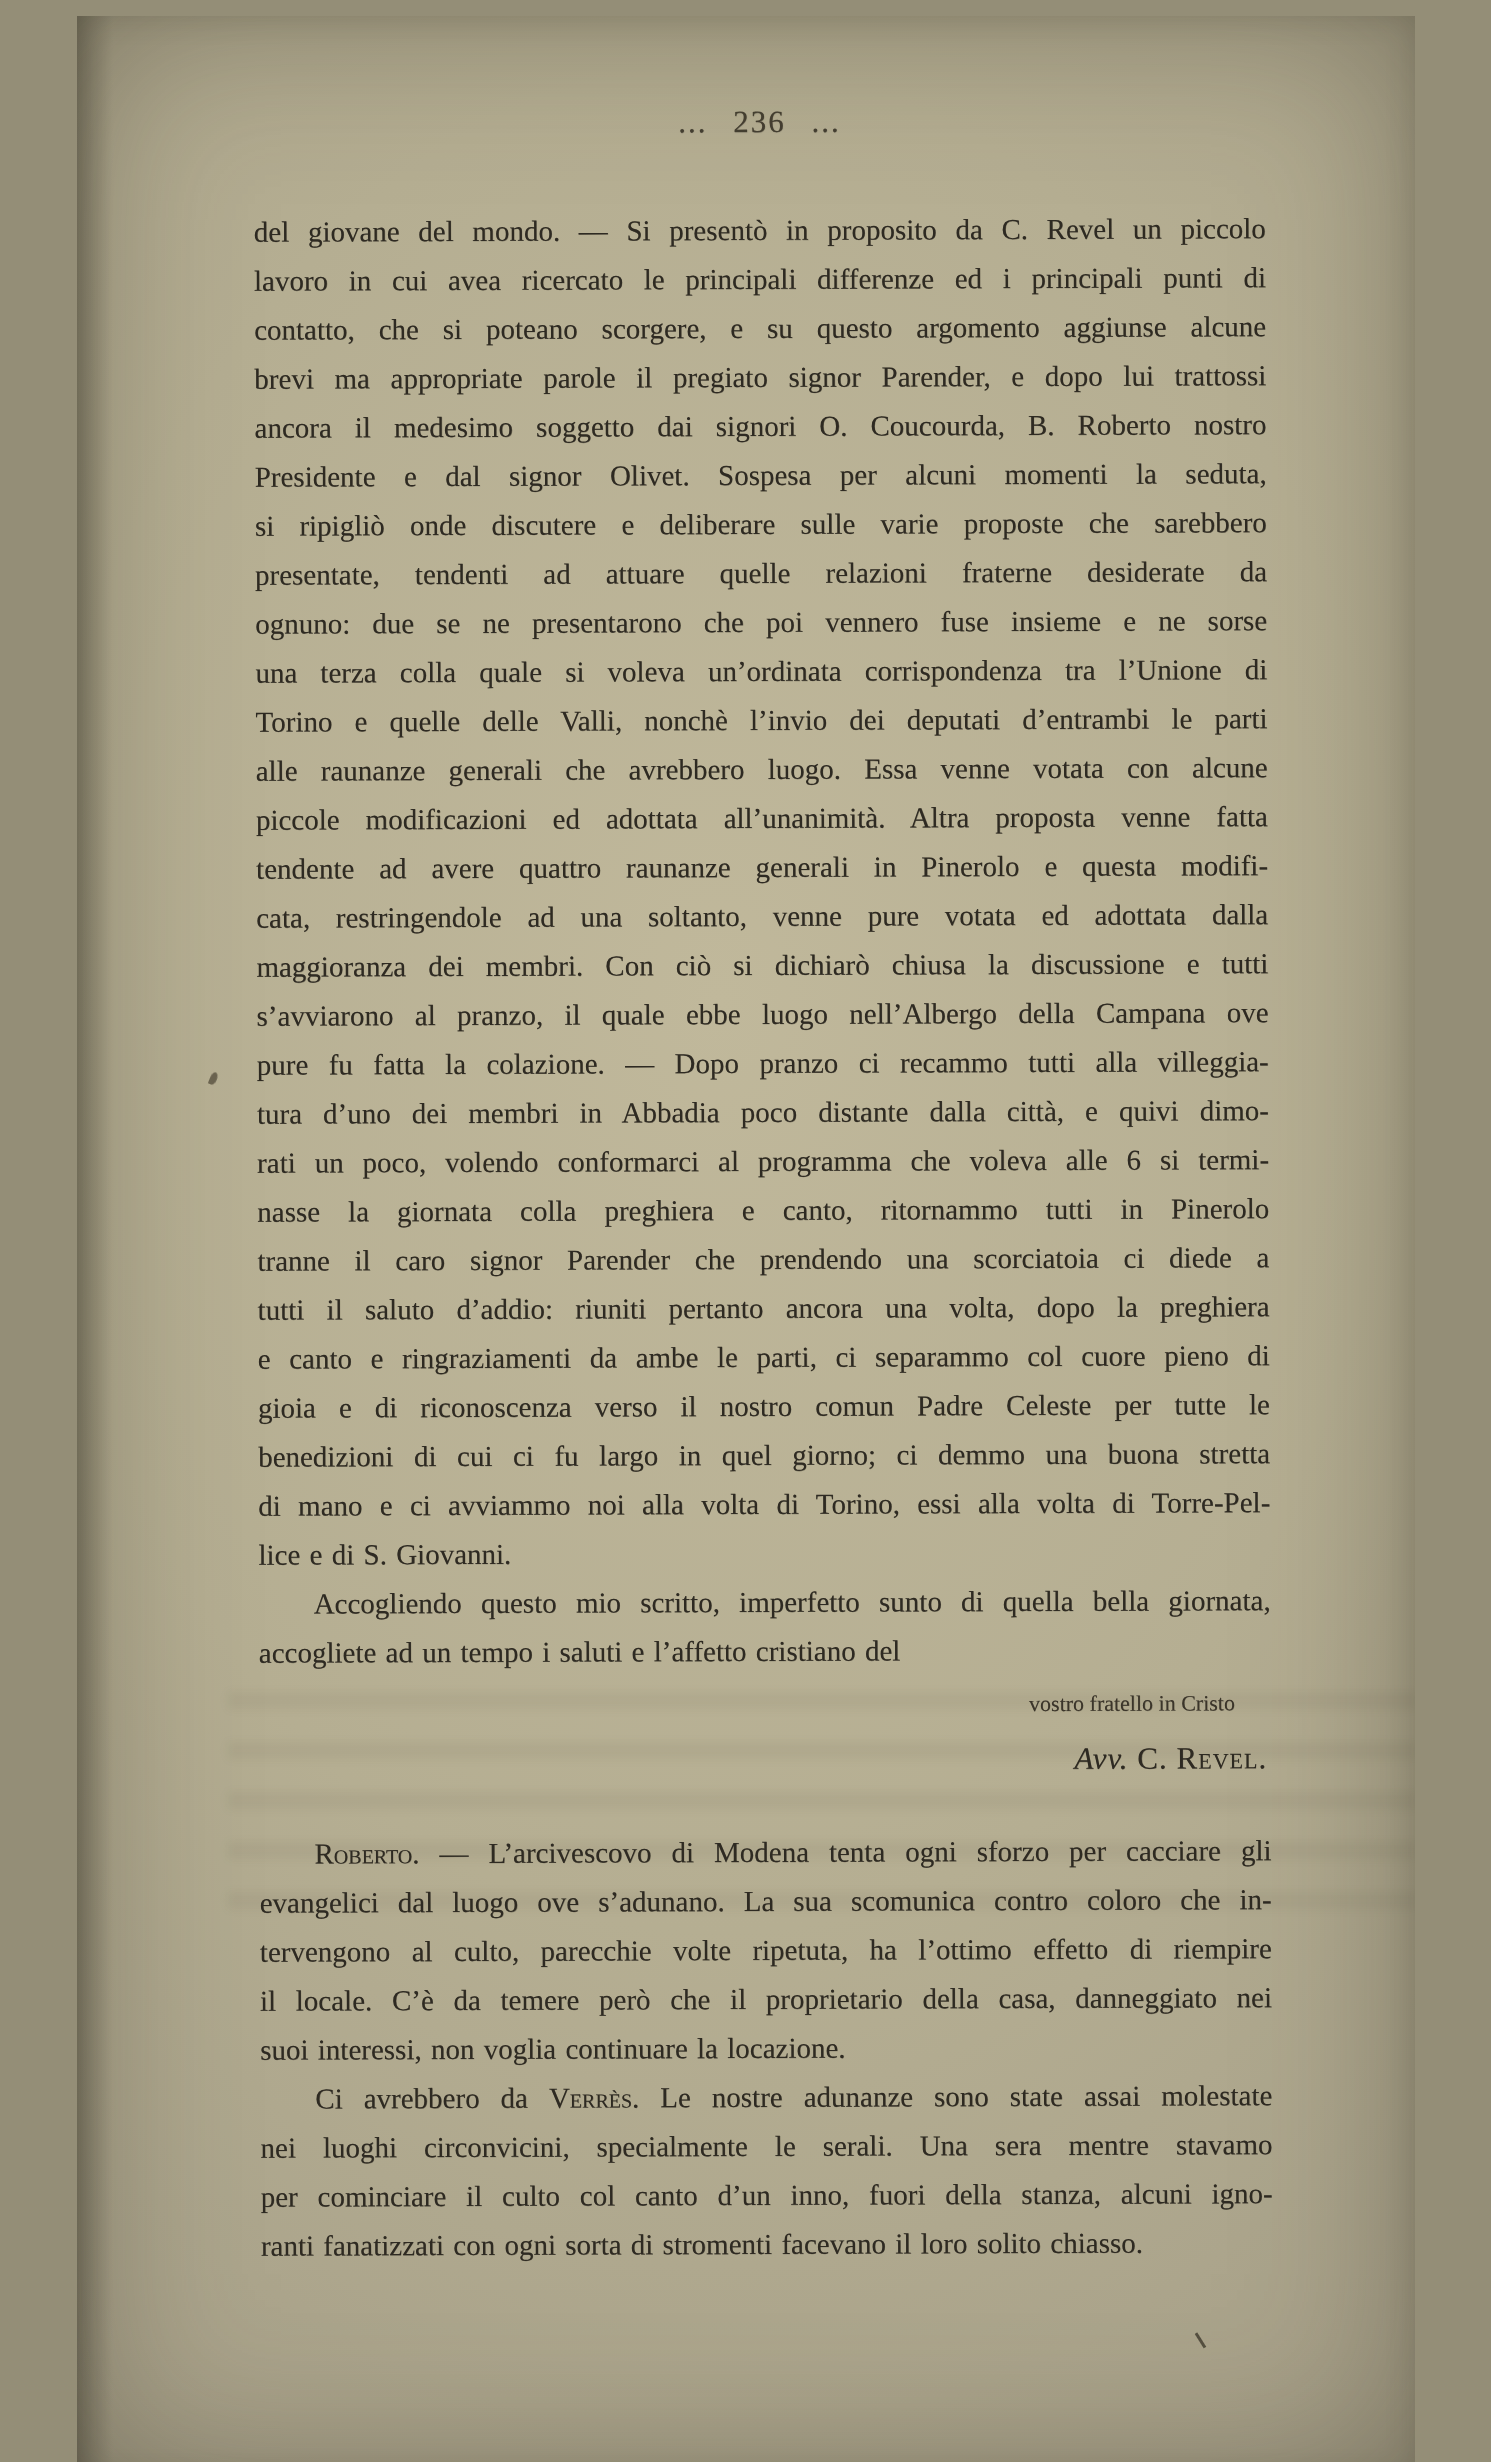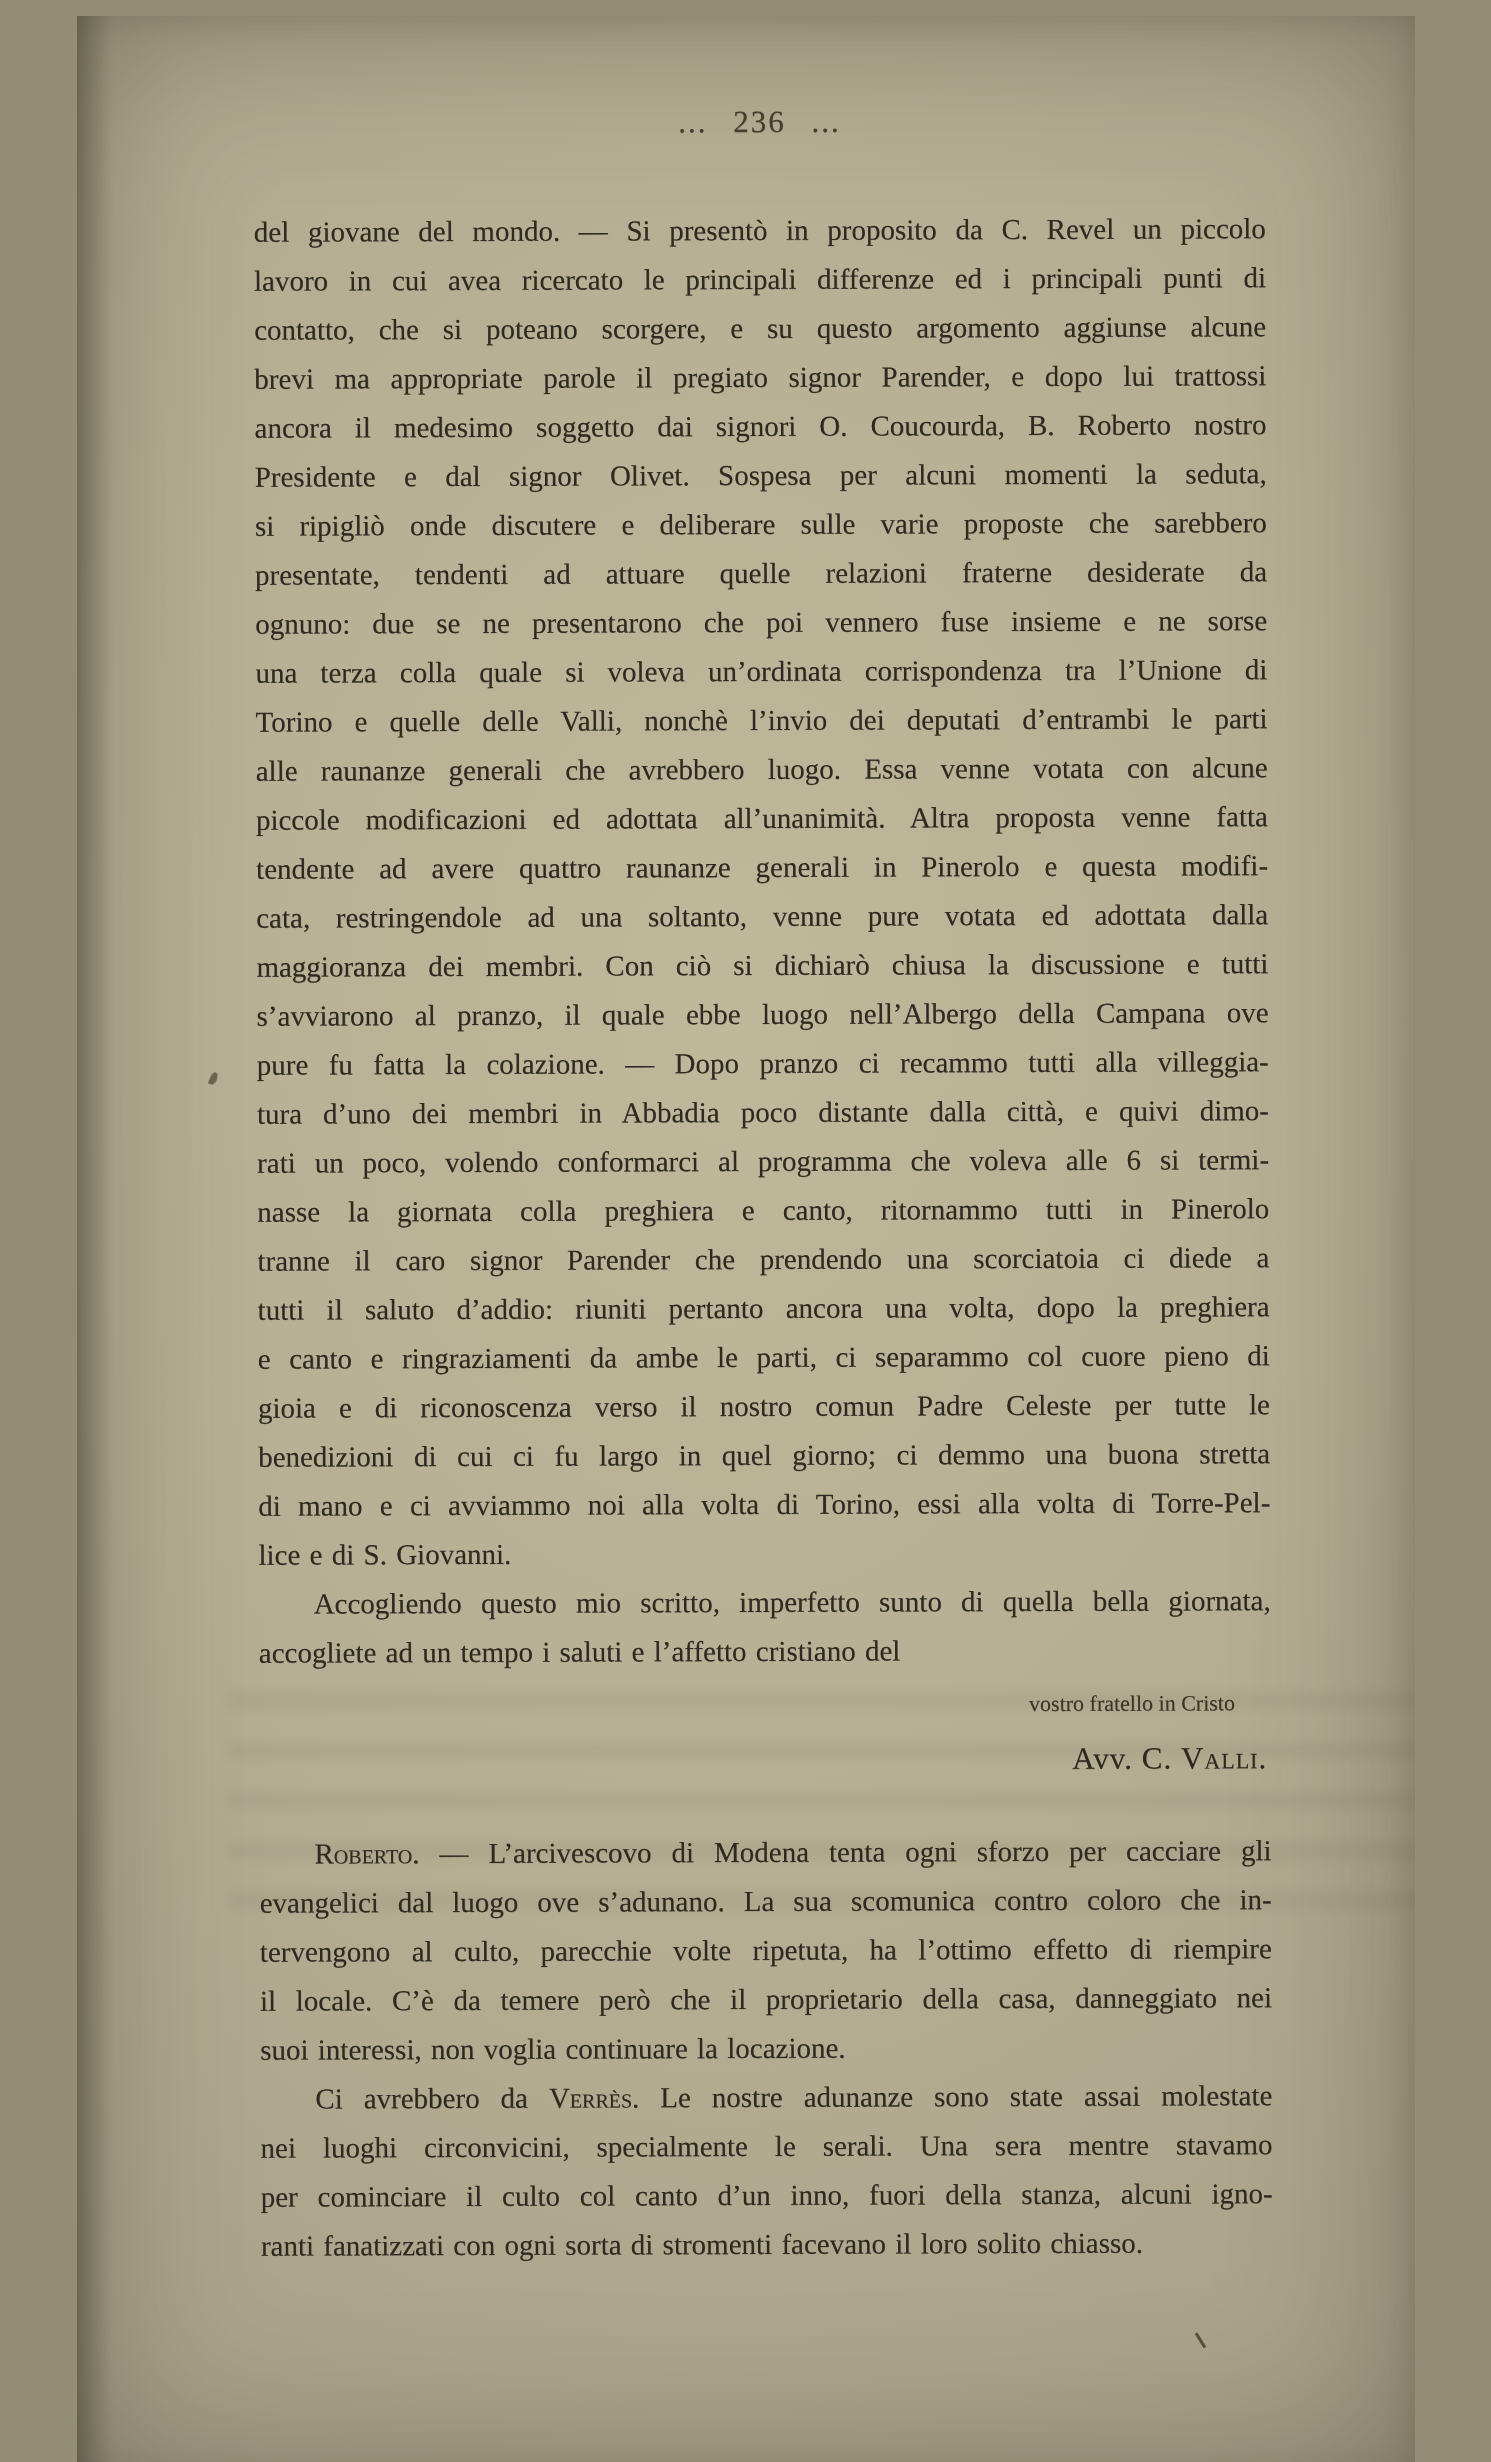--- a/index.html
+++ b/index.html
@@ -35,21 +35,21 @@
     text-shadow:0.4px 0.4px 0.7px rgba(45,40,30,0.45);
   }
   .bodytext {
     font-size:29px; line-height:49px;
     text-shadow:0.3px 0.3px 0.6px rgba(45,40,30,0.42);
   }
   .line { text-align:justify; text-align-last:justify; word-spacing:2px; }
   .line.last { text-align-last:left; }
   .paragraph.indented .line:first-child { text-indent:55px; }
   .sc { font-variant:small-caps; }
-  .it { }
+  .it { font-style:italic; }
   .signature { text-align:right; margin-top:14px; }
   .sig-valediction {
     font-size:22px; line-height:30px; color:#3b352a;
     margin-right:36px;
     text-shadow:0.3px 0.3px 0.5px rgba(45,40,30,0.4);
   }
   .sig-name {
     font-size:31px; line-height:52px; margin-top:14px; margin-right:4px;
     letter-spacing:1px;
     text-shadow:0.3px 0.3px 0.6px rgba(45,40,30,0.45);
@@ -115,21 +115,21 @@
           <div class="line last">lice e di S. Giovanni.</div>
         </div>
         <div class="paragraph indented">
           <div class="line">Accogliendo questo mio scritto, imperfetto sunto di quella bella giornata,</div>
           <div class="line last">accogliete ad un tempo i saluti e l’affetto cristiano del</div>
         </div>
       </div>
 
     <div class="signature">
       <div class="sig-valediction">vostro fratello in Cristo</div>
-      <div class="sig-name"><span class="it">Avv.</span><span> C. </span><span class="sc">Valli</span><span>.</span></div>
+      <div class="sig-name"><span class="it">Avv.</span><span> C. </span><span class="sc">Revel</span><span>.</span></div>
     </div>
 
     <div class="bodytext block-2">
         <div class="paragraph indented">
           <div class="line"><span class="sc">Roberto</span><span>. — L’arcivescovo di Modena tenta ogni sforzo per cacciare gli</span></div>
           <div class="line">evangelici dal luogo ove s’adunano. La sua scomunica contro coloro che in-</div>
           <div class="line">tervengono al culto, parecchie volte ripetuta, ha l’ottimo effetto di riempire</div>
           <div class="line">il locale. C’è da temere però che il proprietario della casa, danneggiato nei</div>
           <div class="line last">suoi interessi, non voglia continuare la locazione.</div>
         </div>

